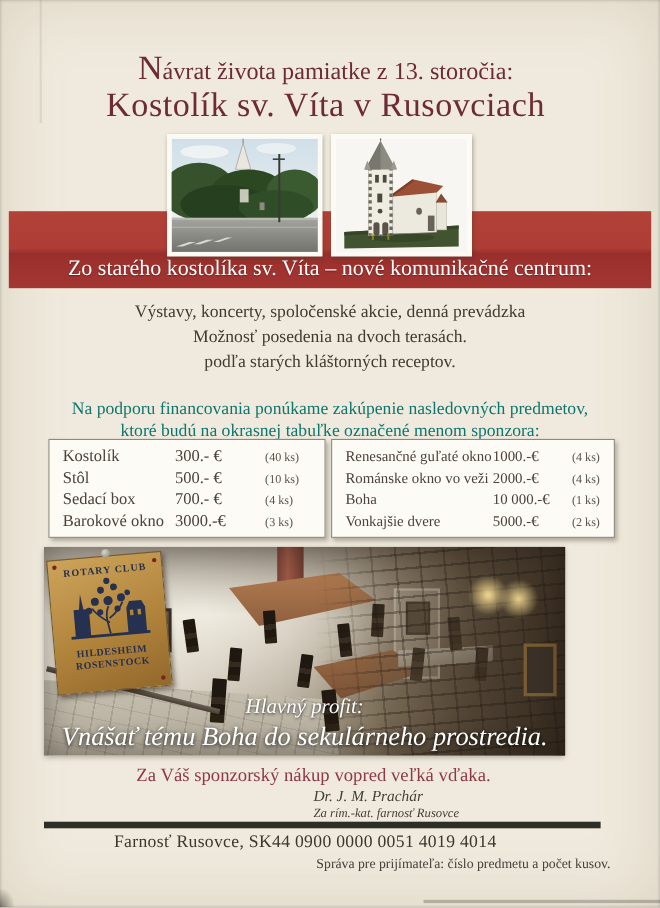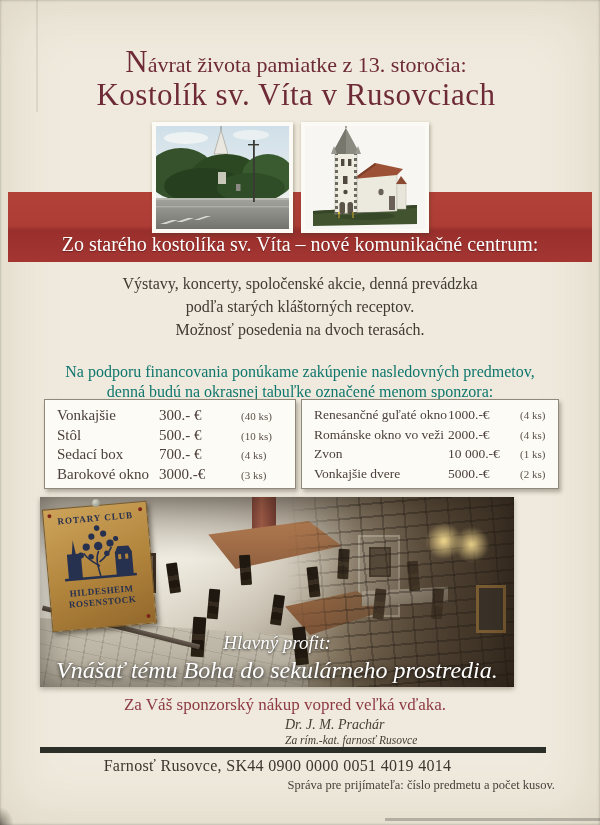--- a/index.html
+++ b/index.html
@@ -199,32 +199,32 @@
       <rect x="34.5" y="76" width="5.5" height="12" rx="2.5" fill="#5a5348"></rect>
       <rect x="42.5" y="76" width="5.5" height="12" rx="2.5" fill="#5a5348"></rect>
       <rect x="33" y="86" width="2" height="6" fill="#d8b83a"></rect>
       <rect x="47" y="86" width="2" height="6" fill="#d8b83a"></rect>
       <ellipse cx="60" cy="90" rx="30" ry="4" fill="#2e3b21" opacity=".5"></ellipse>
     </svg>
   </div>
 
   <div class="intro">
     <div>Výstavy, koncerty, spoločenské akcie, denná prevádzka</div>
+    <div>Možnosť posedenia na dvoch terasách.</div>
     <div>podľa starých kláštorných receptov.</div>
-    <div>Možnosť posedenia na dvoch terasách.</div>
   </div>
 
   <div class="offer">
     <div>Na podporu financovania ponúkame zakúpenie nasledovných predmetov,</div>
-    <div>denná budú na okrasnej tabuľke označené menom sponzora:</div>
+    <div>ktoré budú na okrasnej tabuľke označené menom sponzora:</div>
   </div>
 
   <div class="price-table table-left">
     <div class="pt-row">
-      <span class="pt-item">Vonkajšie</span>
+      <span class="pt-item">Kostolík</span>
       <span class="pt-price">300.- €</span>
       <span class="pt-qty">(40 ks)</span>
     </div>
     <div class="pt-row">
       <span class="pt-item">Stôl</span>
       <span class="pt-price">500.- €</span>
       <span class="pt-qty">(10 ks)</span>
     </div>
     <div class="pt-row">
       <span class="pt-item">Sedací box</span>
@@ -243,21 +243,21 @@
       <span class="pt-item">Renesančné guľaté okno</span>
       <span class="pt-price">1000.-€</span>
       <span class="pt-qty">(4 ks)</span>
     </div>
     <div class="pt-row">
       <span class="pt-item">Románske okno vo veži</span>
       <span class="pt-price">2000.-€</span>
       <span class="pt-qty">(4 ks)</span>
     </div>
     <div class="pt-row">
-      <span class="pt-item">Zvon</span>
+      <span class="pt-item">Boha</span>
       <span class="pt-price">10 000.-€</span>
       <span class="pt-qty">(1 ks)</span>
     </div>
     <div class="pt-row">
       <span class="pt-item">Vonkajšie dvere</span>
       <span class="pt-price">5000.-€</span>
       <span class="pt-qty">(2 ks)</span>
     </div>
   </div>
 

